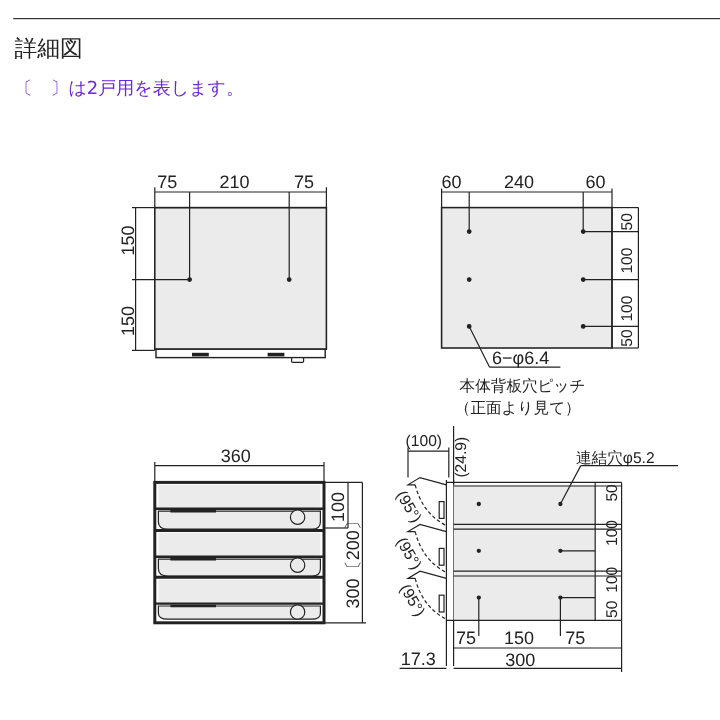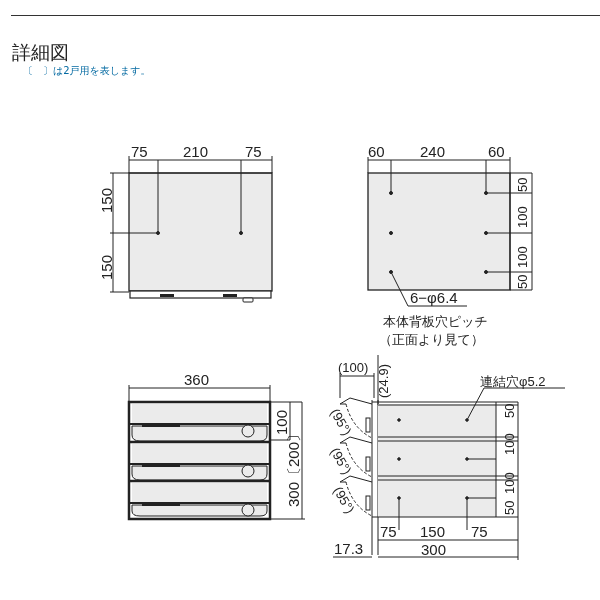--- a/index.html
+++ b/index.html
@@ -1,19 +1,19 @@
 <!DOCTYPE html>
 <html><head>
 <meta charset="utf-8">
 <style>
   html,body{margin:0;padding:0;background:#ffffff;}
   body{width:600px;height:600px;position:relative;overflow:hidden;font-family:"DejaVu Sans",sans-serif;color:#222;}
   .topline{position:absolute;left:11px;top:15px;width:589px;height:1px;background:#333;}
-  .title{position:absolute;left:12px;top:28px;font-size:19px;color:#222;margin-top:12px;}
-  .note{position:absolute;left:23px;top:64px;font-size:10px;color:#0369a1;}
+  .title{position:absolute;left:12px;top:28px;font-size:19px;color:#222;}
+  .note{position:absolute;left:12px;top:64px;font-size:15px;color:#6d28d9;}
   svg{position:absolute;left:0;top:0;}
   svg text{font-family:"Liberation Sans",sans-serif;fill:#222;}
   .dim{font-size:15px;}
   .small{font-size:13px;}
   .lbl{font-size:13px;}
 </style>
 </head>
 <body>
 
 <div class="topline"></div>

